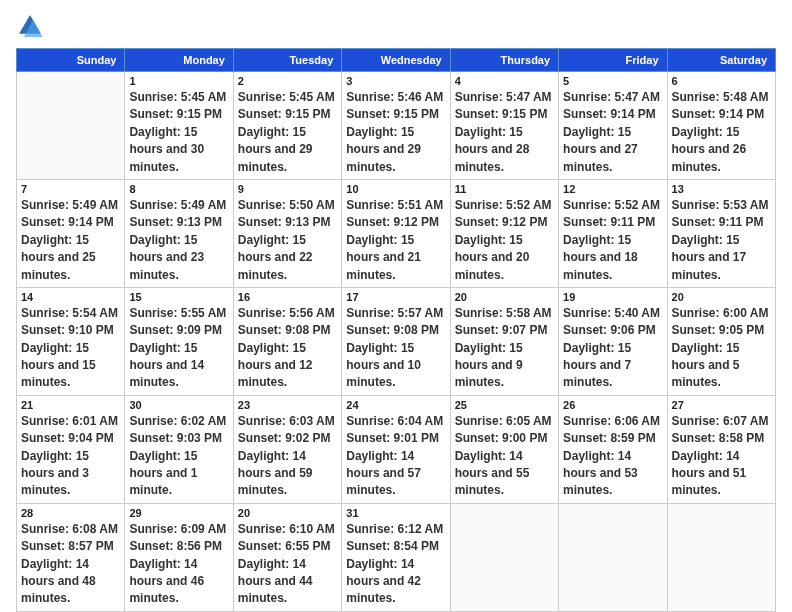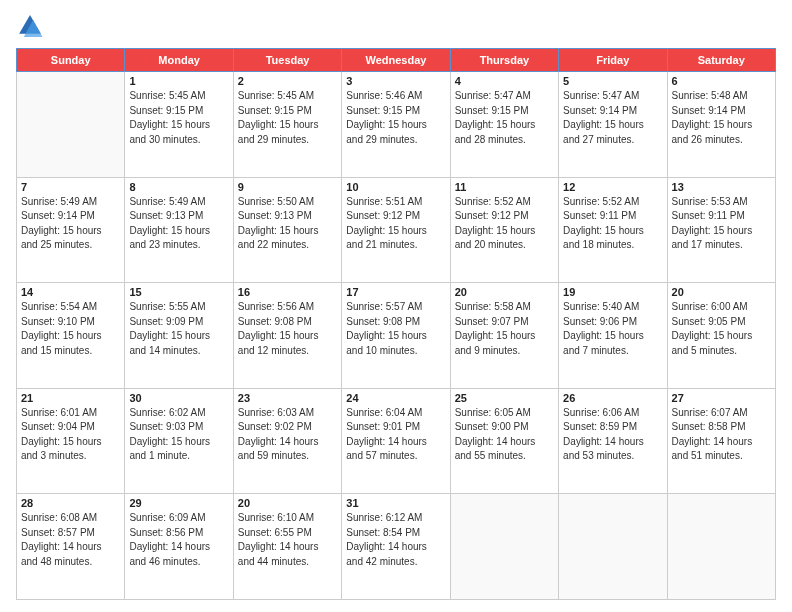--- a/index.html
+++ b/index.html
@@ -54,26 +54,26 @@
       font-size: 14px;
       color: #555;
     }
     .calendar {
       flex: 1;
       border-collapse: collapse;
       width: 100%;
       table-layout: fixed;
     }
     .calendar th {
-      background-color: #ef4444;
+      background-color: #1d4ed8;
       color: #fff;
       font-size: 11px;
       font-weight: bold;
       padding: 5px 8px;
-      text-align: center;
+      text-align: right;
       border: 1px solid #5a8fd0;
     }
     .calendar td {
       vertical-align: top;
       border: 1px solid #ccc;
       padding: 3px 4px;
       font-size: 9px;
       color: #333;
       background: #fff;
       height: 85px;
@@ -82,23 +82,24 @@
       background: #f9f9f9;
     }
     .day-num {
       font-size: 11px;
       font-weight: bold;
       color: #222;
       display: block;
       margin-bottom: 2px;
     }
     .day-info {
-      font-size: 10px;
+      font-size: 12px;
       line-height: 1.45;
       color: #333;
+      font-weight: bold;
     }
   </style>
 </head>
 <body>
 
 <div class="page">
   <div class="header">
     <div class="logo">
       <svg class="logo-icon" viewBox="0 0 36 36">
         <polygon points="18,4 32,28 4,28" fill="#2a6cb5"></polygon>

